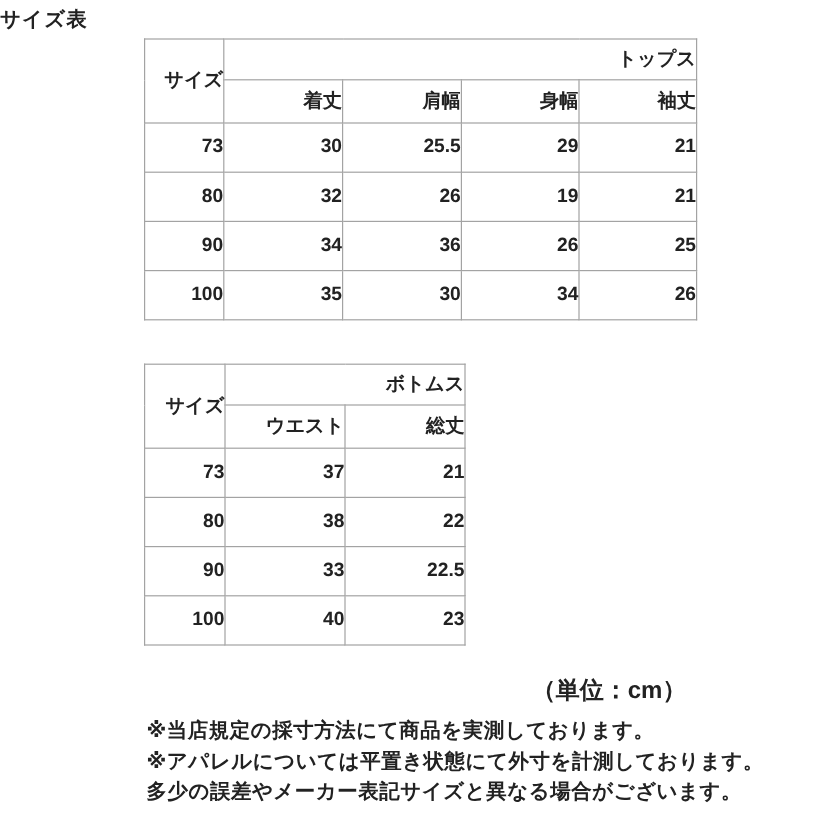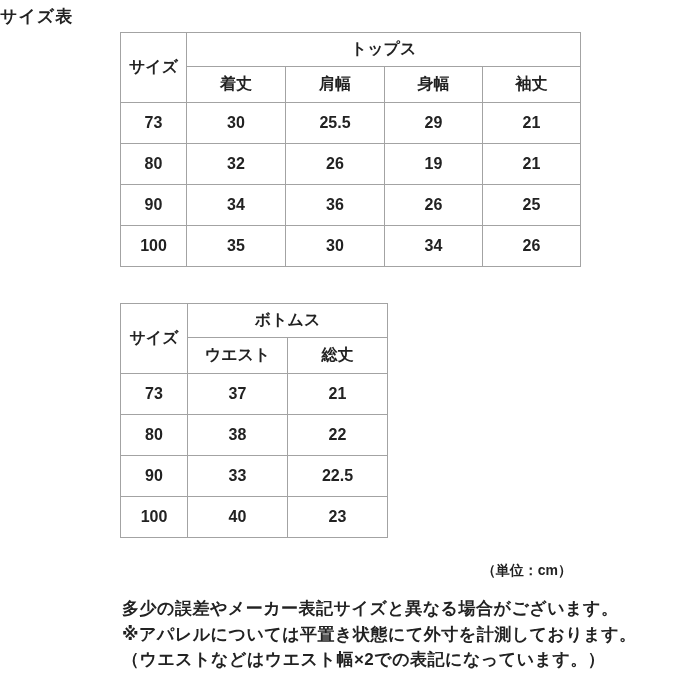--- a/index.html
+++ b/index.html
@@ -7,31 +7,31 @@
     width:700px;height:700px;position:relative;background:#ffffff;
     font-family:"Liberation Sans","DejaVu Sans",sans-serif;
     color:#222222;font-weight:bold;
   }
   .page-title{
     position:absolute;top:5px;left:0;width:700px;text-align:left;
     font-size:17px;font-weight:bold;letter-spacing:1px;
   }
   table{border-collapse:collapse;table-layout:fixed;position:absolute;background:#ffffff;}
   td{
-    border:1px solid #a3a3a3;text-align:center;vertical-align:middle;
+    border:1px solid #a3a3a3;text-align:right;vertical-align:middle;
     font-size:16px;font-weight:bold;color:#222222;padding:0;
   }
   #tops-table{left:120px;top:32px;}
   #bottoms-table{left:120px;top:303px;}
   tr.hrow1{height:34px;}
   tr.hrow2{height:36px;}
   tr.drow{height:41px;}
   .unit-note{
     position:absolute;top:562px;left:0;width:572px;text-align:right;
-    font-size:14px;font-weight:bold;
+    font-size:20px;font-weight:bold;
   }
   .notes{
     position:absolute;left:122px;top:596px;width:560px;
     font-size:17px;font-weight:bold;line-height:25.5px;letter-spacing:0.5px;
   }
 </style>
 </head>
 <body>
 
 <div class="page-title">サイズ表</div>
@@ -120,16 +120,16 @@
     <td>100</td>
     <td>40</td>
     <td>23</td>
   </tr>
 </tbody>
   </table>
 
 <div class="unit-note">（単位：cm）</div>
 
 <div class="notes">
+  <div>※当店規定の採寸方法にて商品を実測しております。</div>
+  <div>※アパレルについては平置き状態にて外寸を計測しております。</div>
   <div>多少の誤差やメーカー表記サイズと異なる場合がございます。</div>
-  <div>※アパレルについては平置き状態にて外寸を計測しております。</div>
-  <div>（ウエストなどはウエスト幅×2での表記になっています。）</div>
 </div>
 
 </body></html>

